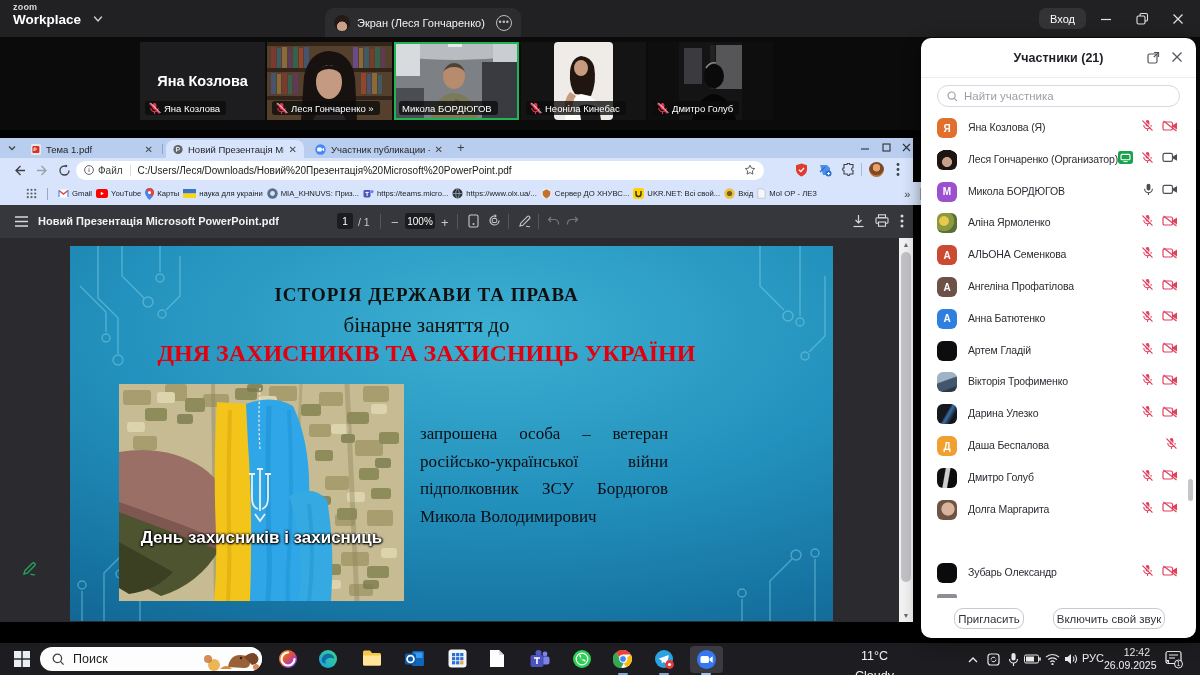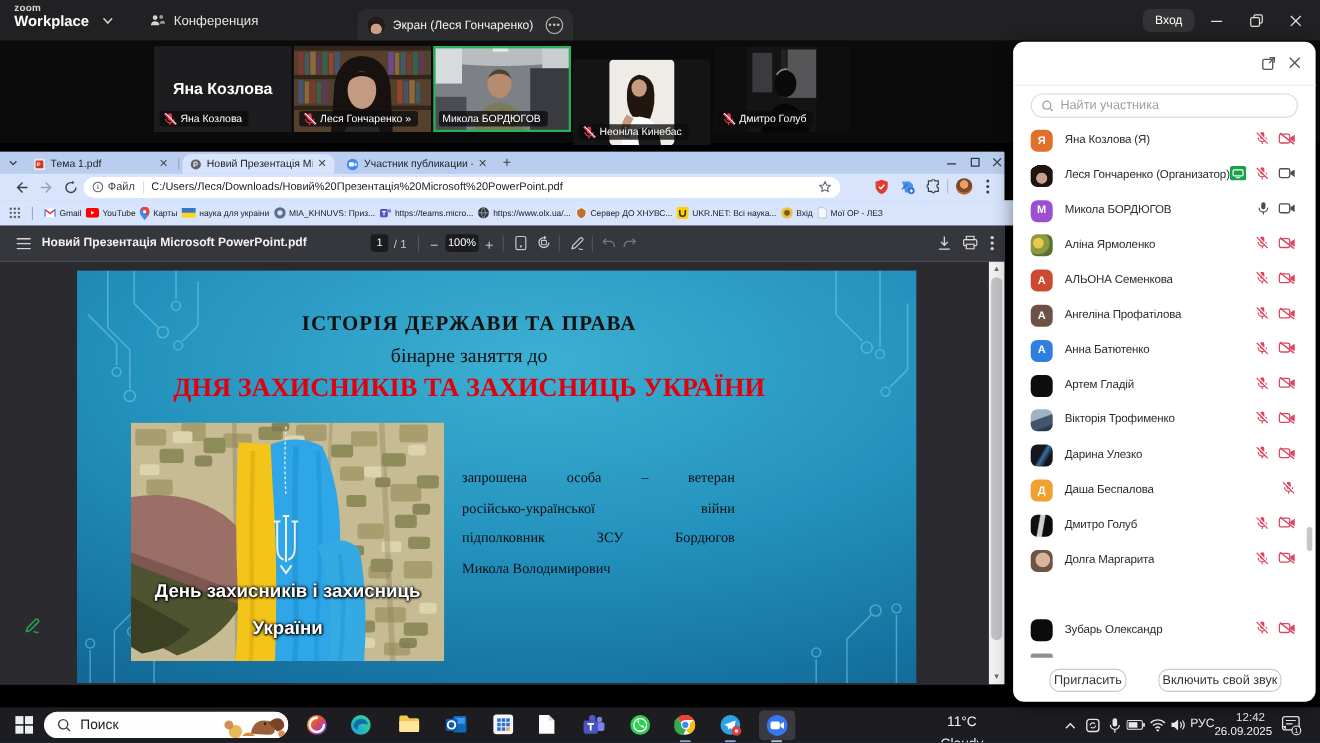--- a/index.html
+++ b/index.html
@@ -43,48 +43,48 @@
   .ctab.active{background:#d7e4fb;border-radius:8px 8px 0 0;}
   .tabdivider{position:absolute;top:6px;width:1px;height:10px;background:#8fa3c4;}
   #toolbar{left:0;top:20px;width:913px;height:24px;background:#d7e4fb;}
   .navic{top:6px;color:#3c4043;}
   .urlpill{position:absolute;left:76px;top:2.5px;width:688px;height:19px;background:#fff;border-radius:10px;display:flex;align-items:center;
            padding:0 8px;font-size:10px;color:#202124;overflow:hidden;}
   .urlchip{display:flex;align-items:center;gap:4px;color:#3c4043;padding-right:7px;border-right:1px solid #dadce0;margin-right:7px;flex:none;}
   .urltext{white-space:nowrap;overflow:hidden;color:#202124;}
   .star{margin-left:auto;flex:none;color:#5f6368;}
   #bookmarks{left:0;top:44px;width:1020px;height:23px;background:#d7e4fb;display:flex;align-items:center;gap:10px;
-             padding:0 8px;font-size:7.7px;color:#202124;white-space:nowrap;}
+             padding:0 26px;font-size:7.7px;color:#202124;white-space:nowrap;}
   .bkm{display:flex;align-items:center;gap:3px;}
   .vsep{width:1px;height:12px;background:#9aa8c2;flex:none;}
 
   
   #pdfbar{left:0;top:67px;width:913px;height:33px;background:#36373c;color:#e8eaed;}
   #pdfbar .title{position:absolute;left:38px;top:10px;font-size:11px;font-weight:600;color:#f1f1f2;}
   .pbox{position:absolute;background:#1b1c1f;border-radius:3px;color:#fff;font-size:10px;display:flex;align-items:center;justify-content:center;}
   .ptxt{position:absolute;color:#c7c8cc;font-size:10.5px;}
   .pdivider{position:absolute;top:9px;width:1px;height:15px;background:#55565b;}
   #pdfview{left:0;top:100px;width:913px;height:384px;background:#2b2b2f;}
 
   
   #slide{left:70px;top:8px;width:763px;height:375px;overflow:hidden;
          background:radial-gradient(130% 120% at 55% 22%, #3cb0d2 0%, #2391bd 38%, #15719f 68%, #0c4e7e 100%);}
   .sl-title{position:absolute;left:-25px;top:38px;width:100%;text-align:center;color:#101010;
             font-family:"Liberation Serif",serif;font-weight:700;font-size:19px;letter-spacing:1px;}
   .sl-sub{position:absolute;left:-25px;top:67px;width:100%;text-align:center;color:#101010;
-          font-family:"Liberation Serif",serif;font-size:18px;}
+          font-family:"Liberation Serif",serif;font-size:21px;}
   .sl-red{position:absolute;left:-25px;top:94px;width:100%;text-align:center;color:#e3000e;
           font-family:"Liberation Serif",serif;font-weight:700;font-size:24px;}
   #photo{position:absolute;left:49px;top:138px;width:285px;height:217px;overflow:hidden;}
   .cap1{position:absolute;left:0;top:144px;width:100%;text-align:center;color:#fff;font-weight:700;font-size:17px;
         text-shadow:0 0 3px #000,0 1px 2px #000,1px 0 2px #000;}
   .cap2{position:absolute;left:0;top:177px;width:100%;text-align:center;color:#fff;font-weight:700;font-size:17px;
         text-shadow:0 0 3px #000,0 1px 2px #000,1px 0 2px #000;}
   #slidebody{position:absolute;left:350px;top:174px;width:248px;height:120px;color:#0d0d12;
-             font-family:"Liberation Serif",serif;font-size:13px;line-height:27.5px;text-align:justify;}
+             font-family:"Liberation Serif",serif;font-size:17px;line-height:27.5px;text-align:justify;}
   #slidebody .last{text-align:left;}
 
   
   #pdfsb{left:899px;top:0;width:14px;height:384px;background:#f1f1f1;}
   .sbarrow{position:absolute;left:0;width:14px;height:13px;display:flex;align-items:center;justify-content:center;color:#6b6b6b;font-size:7px;}
   .sbthumb{position:absolute;left:2px;width:10px;border-radius:5px;background:#c2c2c6;}
 
   .pencil{left:21px;top:322px;width:17px;height:17px;}
 
   
@@ -122,31 +122,20 @@
 
   <div id="zoombar" class="abs">
     <div class="zlogo abs">
       <div class="z1">zoom</div>
       <div class="z2">Workplace</div>
     </div>
     <div class="zchev abs">
       <svg width="12" height="12" viewBox="0 0 12 12">
           <path d="M2.5 4l3.5 4 3.5-4" stroke="#cfcfcf" stroke-width="1.4" fill="none" stroke-linecap="round"></path>
         </svg>
-    </div>
-    <div class="ztab-conf abs">
-      <span>
-        <svg width="15" height="13" viewBox="0 0 15 13">
-            <circle cx="5" cy="4" r="2.1" fill="#d4d4d4"></circle>
-            <path d="M1.2 11c0-2.3 1.7-3.7 3.8-3.7S8.8 8.7 8.8 11z" fill="#d4d4d4"></path>
-            <circle cx="10.6" cy="3.4" r="1.7" fill="#9a9a9a"></circle>
-            <path d="M8.9 9.6c.4-1.8 1.6-2.7 3-2.7 1.2 0 2.1.9 2.1 2.7z" fill="#9a9a9a"></path>
-          </svg>
-      </span>
-      <span>Конференция</span>
     </div>
     <div class="ztab-screen abs">
       <span class="zavatar"></span>
       <span>Экран (Леся Гончаренко)</span>
       <span class="zmore">•••</span>
     </div>
     <div class="zlogin abs">Вход</div>
     <div class="wbtn abs" style="left:1098px">
       <svg width="16" height="16" viewBox="0 0 16 16">
           <path d="M3 8.5h10" stroke="#e2e2e2" stroke-width="1.2"></path>
@@ -234,21 +223,21 @@
         <ellipse cx="60" cy="34" rx="11" ry="13" fill="#b68b6e"></ellipse>
         <path d="M49 30 Q53 21 60 21 Q68 21 71 30 Q67 25 60 25 Q53 25 49 30Z" fill="#4e4237"></path>
         <path d="M36 78 Q42 52 60 51 Q79 52 84 78 Z" fill="#7d7a5c"></path>
         <path d="M50 60 l6 4 -5 5 -6-4z M62 57 l6 3 -4 6 -6-4z M72 64 l5 4 -4 5 -5-4z" fill="#6b6847"></path>
         <rect x="54" y="0" width="14" height="5" fill="#e8e8e8"></rect>
       </svg>
     <div class="vlabel">
           <span>Микола БОРДЮГОВ</span>
         </div>
       </div>
-    <div class="tile" style="left:521px;width:125px;background:#141415;margin-top:12px;">
+    <div class="tile" style="left:521px;width:125px;background:#141415;">
       <svg width="125" height="78" viewBox="0 0 125 78">
         <rect x="33" y="0" width="59" height="78" rx="4" fill="#efece8"></rect>
         <path d="M60 14 Q50 16 49 30 Q48 44 54 52 L70 54 Q76 40 73 24 Q70 15 60 14Z" fill="#20160f"></path>
         <ellipse cx="60" cy="26" rx="7" ry="8" fill="#c79b80"></ellipse>
         <path d="M44 78 Q46 56 60 52 Q75 54 78 66 L80 78 Z" fill="#fdfdfd"></path>
         <path d="M58 64 Q68 60 78 66 L80 78 L60 78 Z" fill="#1c1a1a"></path>
         <path d="M49 50 Q42 58 44 70 L52 72 Q50 60 55 54Z" fill="#c79b80"></path>
       </svg>
     <div class="vlabel">
           <svg width="13" height="13" viewBox="0 0 13 13">
@@ -495,21 +484,21 @@
             </span>
             <span>Сервер ДО ХНУВС...</span>
           </span>
           <span class="bkm">
             <span class="favwrap">
               <svg width="11" height="11" viewBox="0 0 11 11">
                 <rect width="11" height="11" rx="2.4" fill="#ffd200"></rect>
                 <path d="M3 3v3a2.5 2.5 0 0 0 5 0V3" stroke="#2d2d2d" stroke-width="1.4" fill="none"></path>
               </svg>
             </span>
-            <span>UKR.NET: Всі наука...</span>
+            <span>UKR.NET: Всі свой...</span>
           </span>
           <span class="bkm">
             <span class="favwrap">
               <svg width="11" height="11" viewBox="0 0 11 11">
                 <circle cx="5.5" cy="5.5" r="5.2" fill="#e8c23a"></circle>
                 <circle cx="5.5" cy="5.5" r="2.6" fill="#7a5a1a"></circle>
               </svg>
             </span>
             <span>Вхід</span>
           </span>
@@ -711,21 +700,20 @@
             <path d="M141 4 q-2 32 0 62" stroke="#e8e8e8" stroke-width="1.3" fill="none" stroke-dasharray="2.5 2"></path>
             <g stroke="#f4f4f4" stroke-width="1.8" fill="none" opacity=".95">
               <path d="M133 90v24q0 9 6 11"></path>
               <path d="M149 90v24q0 9-6 11"></path>
               <path d="M141 85v42"></path>
               <path d="M130 90h6M146 90h6M138 85h6"></path>
               <path d="M136 130l5 7 5-7"></path>
             </g>
           </svg>
           <div class="cap1">День захисників і захисниць</div>
-          <div class="cap2">України</div>
         </div>
         <div id="slidebody">
           <div style="text-align-last:justify;">запрошена особа – ветеран</div>
           <div style="text-align-last:justify;">російсько-української війни</div>
           <div style="text-align-last:justify;">підполковник ЗСУ Бордюгов</div>
           <div class="last">Микола Володимирович</div>
         </div>
       </div>
       <div id="pdfsb" class="abs">
         <div class="sbarrow" style="top:0;">▲</div>
@@ -933,20 +921,21 @@
           <path d="M5 5h9M5 8h6" stroke="#ececec" stroke-width="1.1"></path>
           <path d="M2 10l3 3.5V10z" fill="#ececec"></path>
           <circle cx="14.5" cy="14" r="4" fill="#1d1d21" stroke="#ececec" stroke-width="1"></circle>
           <text x="14.5" y="16.2" font-size="6.5" fill="#ececec" text-anchor="middle" font-family="Liberation Sans,sans-serif">1</text>
         </svg>
     </div>
   </div>
 
   <div id="panel" class="abs">
     <div id="phead">
+      <div id="ptitle">Участники (21)</div>
       <div class="abs" style="left:226px;top:13px;">
         <svg width="13" height="13" viewBox="0 0 13 13">
             <rect x="1" y="3" width="9" height="9" rx="1.5" fill="none" stroke="#55555d" stroke-width="1.2"></rect>
             <path d="M7 1.5h4.5V6M11.5 1.5L6.8 6.2" stroke="#55555d" stroke-width="1.2" fill="none"></path>
           </svg>
       </div>
       <div class="abs" style="left:250px;top:13px;">
         <svg width="12" height="12" viewBox="0 0 12 12">
             <path d="M1.5 1.5l9 9M10.5 1.5l-9 9" stroke="#55555d" stroke-width="1.3"></path>
           </svg>

